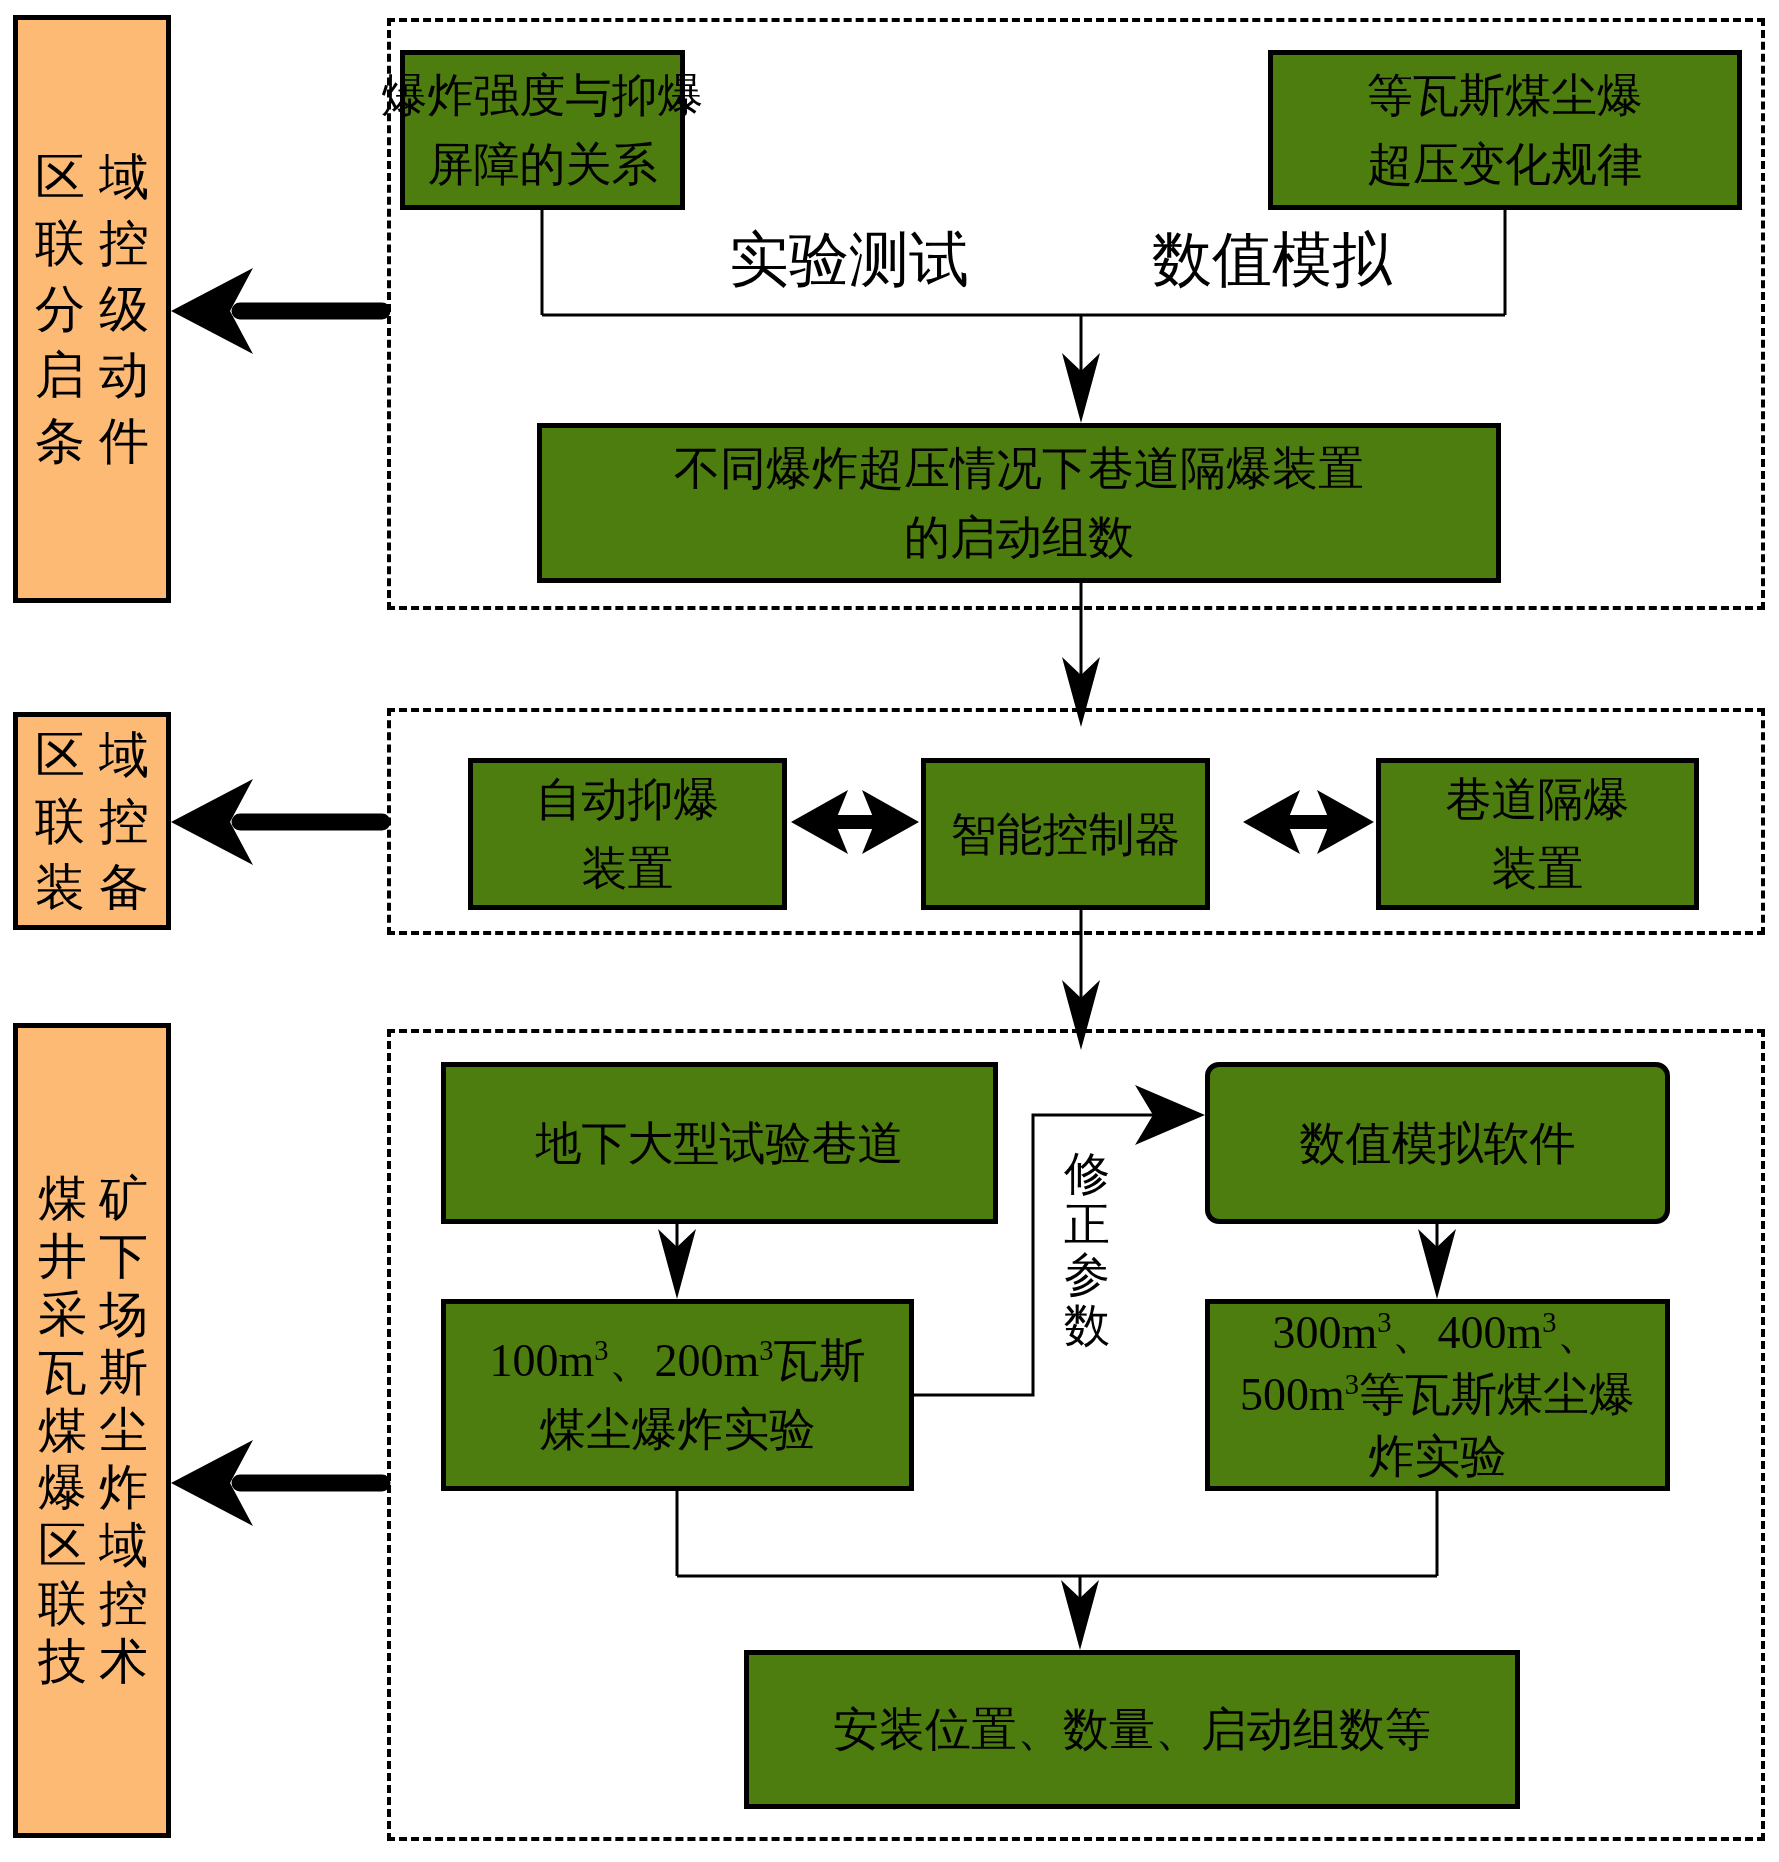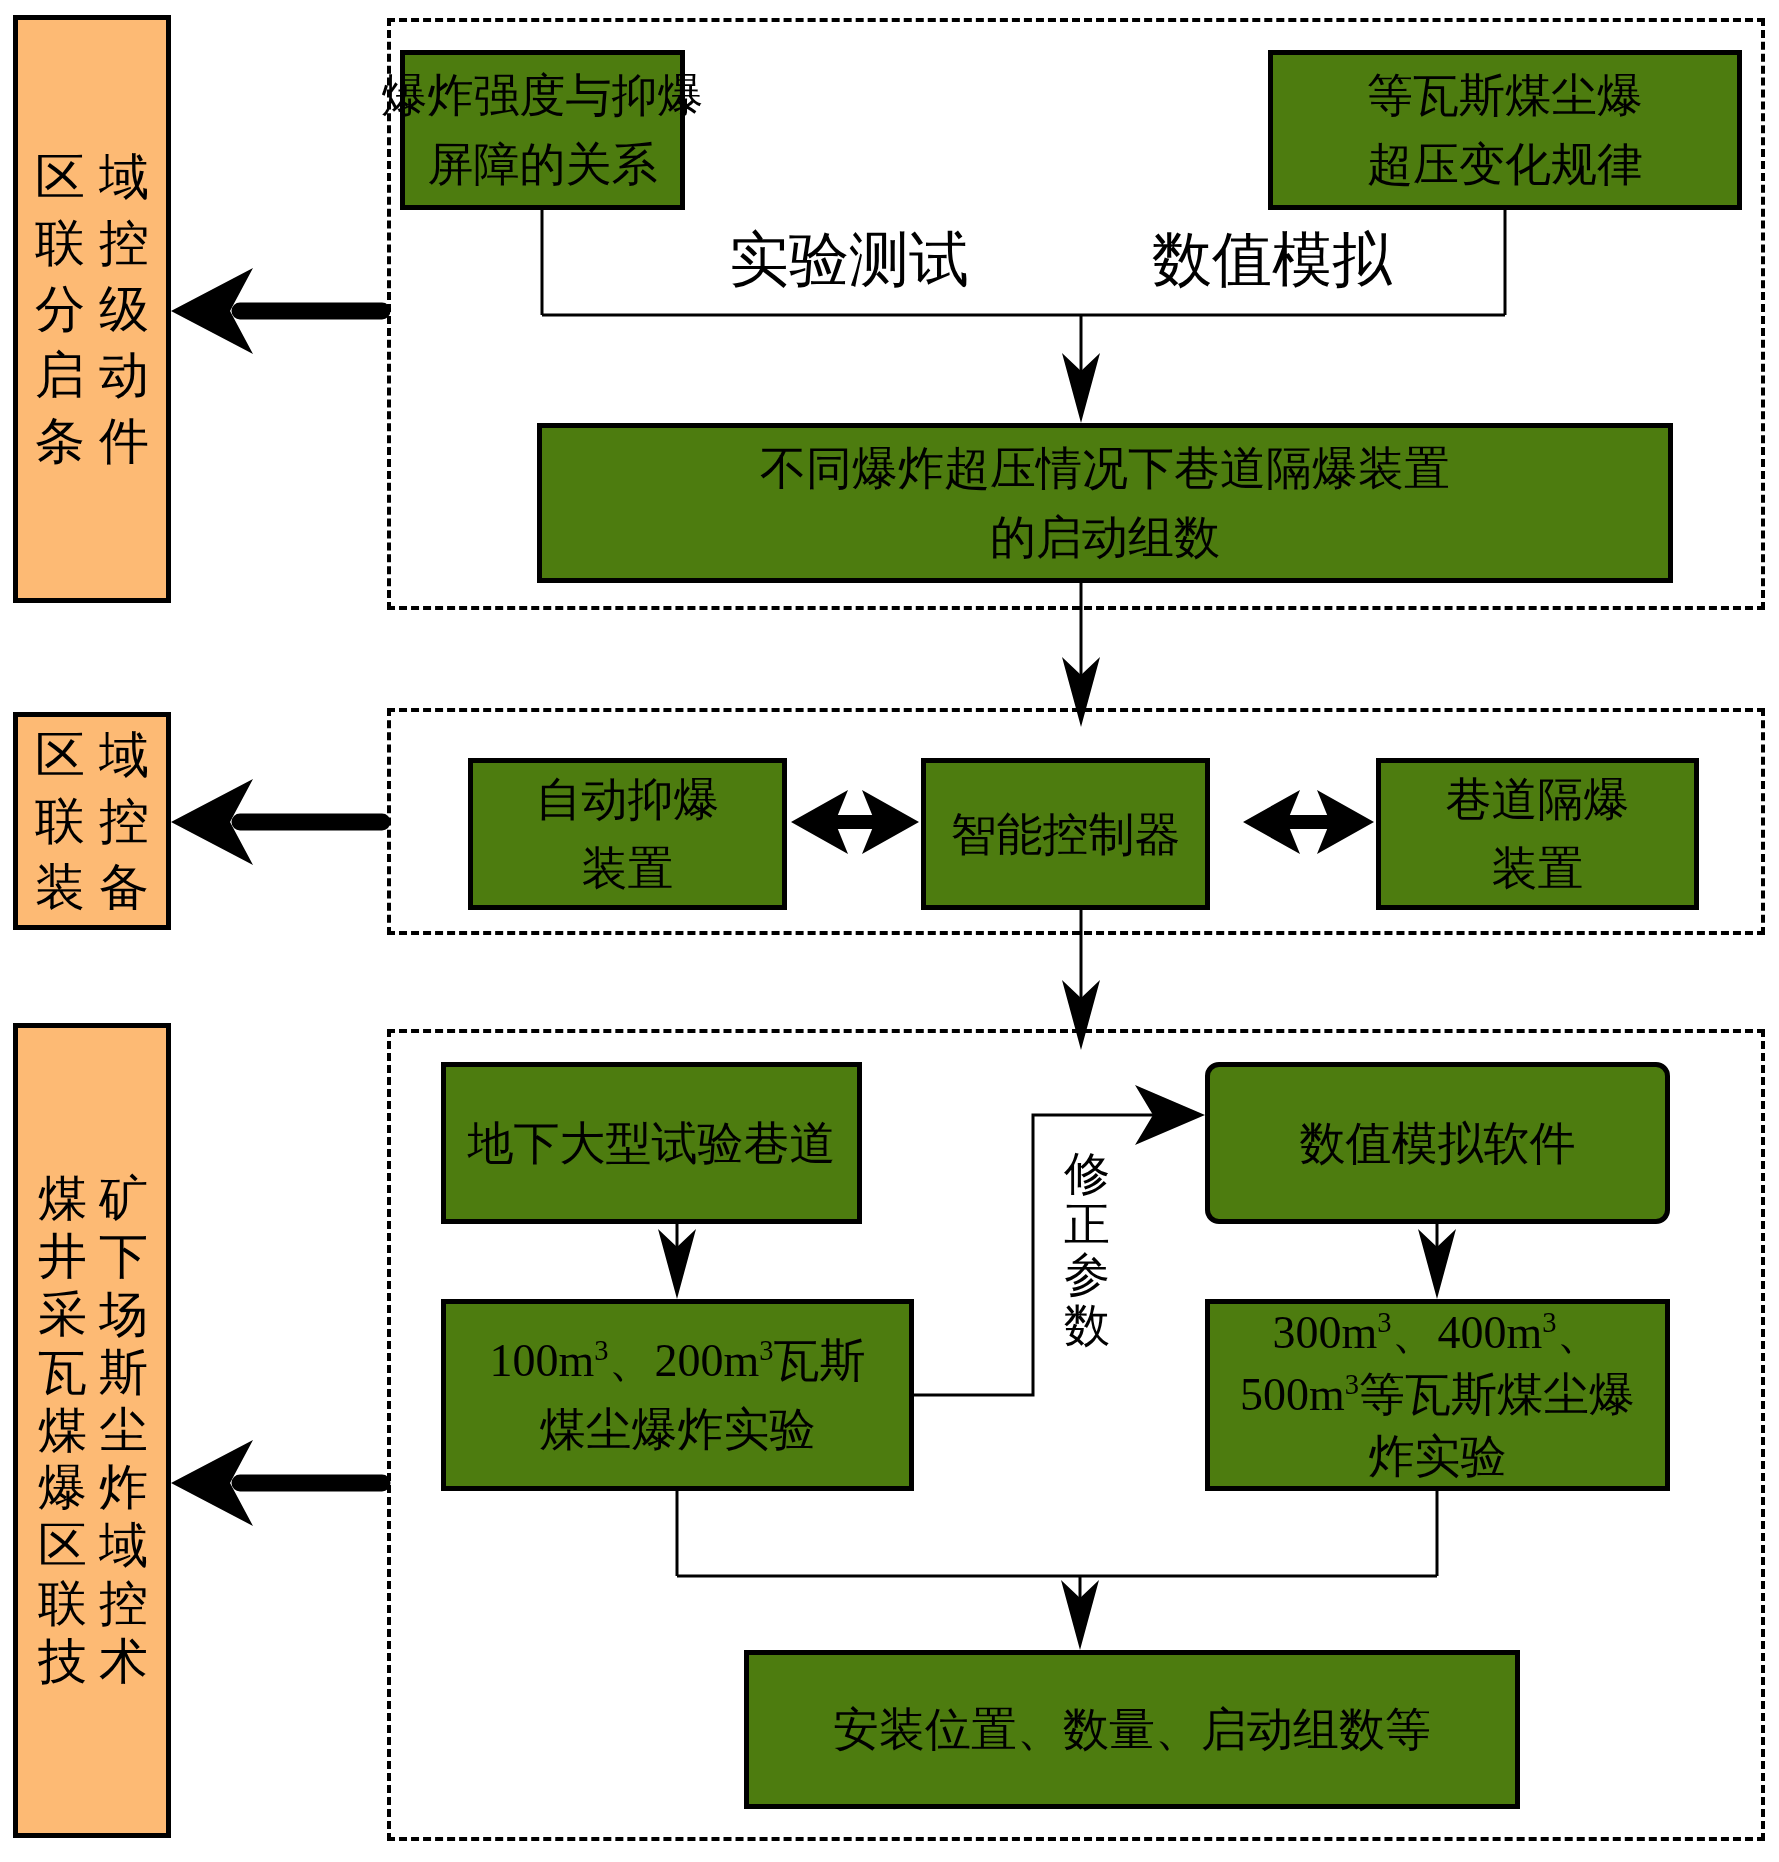--- a/index.html
+++ b/index.html
@@ -94,40 +94,40 @@
 
   <div class="node abs" style="left:1268px;top:50px;width:474px;height:160px;">
     <div class="line">等瓦斯煤尘爆</div>
     <div class="line">超压变化规律</div>
   </div>
 
   <div class="flabel abs" style="left:849px;top:260px;">实验测试</div>
 
   <div class="flabel abs" style="left:1272px;top:260px;">数值模拟</div>
 
-  <div class="node abs" style="left:537px;top:423px;width:1136px;height:160px;">
+  <div class="node abs" style="left:537px;top:423px;width:964px;height:160px;">
     <div class="line">不同爆炸超压情况下巷道隔爆装置</div>
     <div class="line">的启动组数</div>
   </div>
 
   <div class="node abs" style="left:468px;top:758px;width:319px;height:152px;">
     <div class="line">自动抑爆</div>
     <div class="line">装置</div>
   </div>
 
   <div class="node abs" style="left:921px;top:758px;width:289px;height:152px;">
     <div class="line">智能控制器</div>
   </div>
 
   <div class="node abs" style="left:1376px;top:758px;width:323px;height:152px;">
     <div class="line">巷道隔爆</div>
     <div class="line">装置</div>
   </div>
 
-  <div class="node abs" style="left:441px;top:1062px;width:421px;height:162px;">
+  <div class="node abs" style="left:441px;top:1062px;width:557px;height:162px;">
     <div class="line">地下大型试验巷道</div>
   </div>
 
   <div class="node abs" style="left:1205px;top:1062px;width:465px;height:162px;border-radius:14px;">
     <div class="line">数值模拟软件</div>
   </div>
 
   <div class="node abs" style="left:441px;top:1299px;width:473px;height:192px;">
     <div class="line">100m<sup>3</sup>、200m<sup>3</sup>瓦斯</div>
     <div class="line">煤尘爆炸实验</div>

